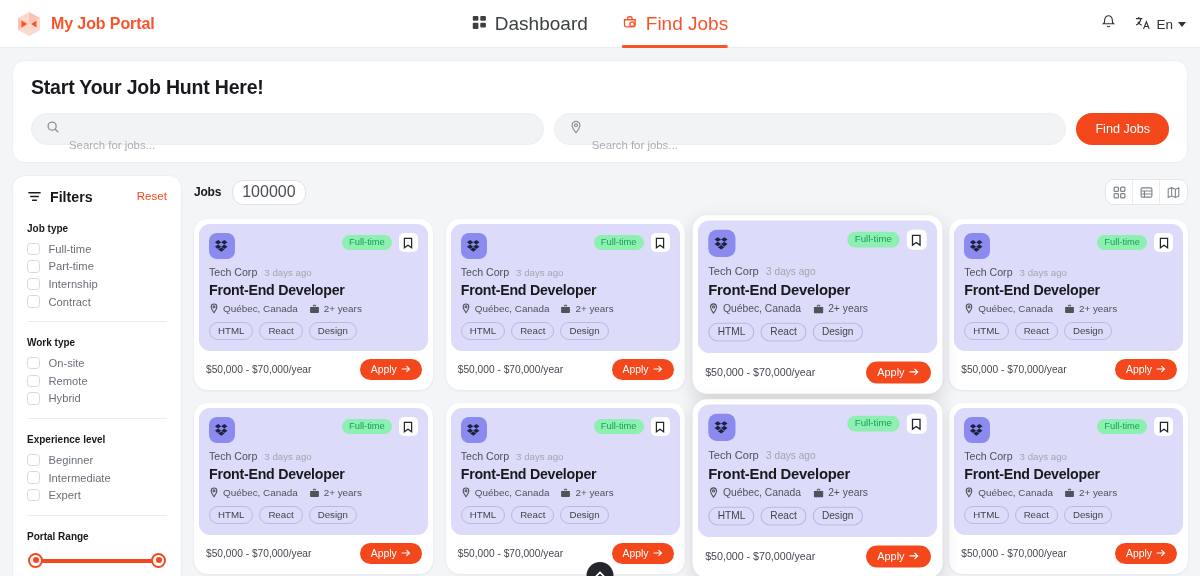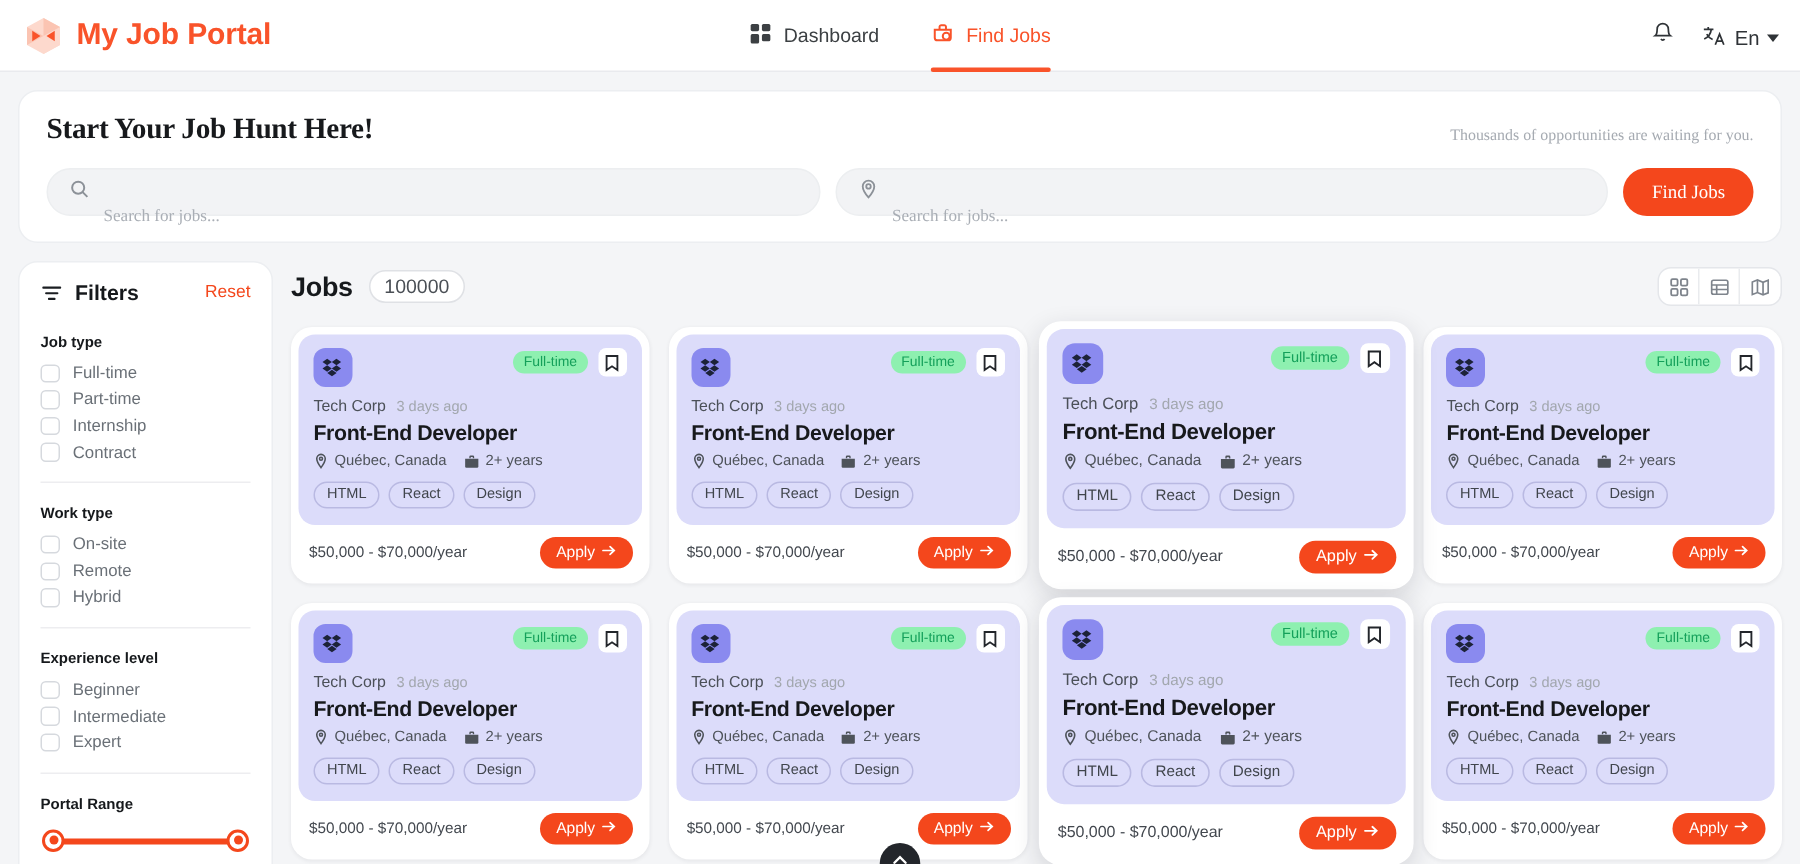--- a/index.html
+++ b/index.html
@@ -21,30 +21,30 @@
     align-items: center;
     padding: 0 14px 0 16px;
     position: relative;
   }
   .brand { display: flex; align-items: center; gap: 9px; }
   .logo-hex {
     width: 26px; height: 26px; position: relative;
     display: flex; align-items: center; justify-content: center;
   }
   .brand-name {
-    color: #f9532a; font-size: 20px; font-weight: bold; letter-spacing: -0.1px;
+    color: #f9532a; font-size: 16px; font-weight: bold; letter-spacing: -0.1px;
   }
 
   .nav {
     position: absolute; left: 50%; transform: translateX(-50%);
     display: flex; align-items: center; gap: 34px; height: 48px;
   }
   .nav-item {
     display: flex; align-items: center; gap: 8px;
-    height: 48px; font-size: 13px; color: #3c4043;
+    height: 48px; font-size: 19px; color: #3c4043;
     position: relative; cursor: pointer;
   }
   .nav-item.active { color: #f9532a; }
   .nav-item.active::after {
     content: ""; position: absolute; left: 0; right: 0; bottom: 0;
     height: 2.5px; background: #f9532a; border-radius: 2px;
   }
 
   .header-right {
     margin-left: auto; display: flex; align-items: flex-end; gap: 17px;
@@ -72,21 +72,20 @@
     content: ""; position: absolute; left: 50%; bottom: -5px;
     width: 25px; height: 16px; transform: translateX(-50%);
     border-radius: 12px 12px 0 0; background: #3d4248;
   }
 
   
   .hero {
     margin: 12px 12px 0 12px; background: #fff;
     border-radius: 13px; padding: 15px 18px 17px 18px;
     border: 1px solid #eceef1;
-    font-family: Liberation Serif, serif;
   }
   .hero-top { display: flex; align-items: flex-end; }
   .hero-title { font-size: 19.5px; font-weight: bold; color: #17191c; letter-spacing: -0.2px; }
   .hero-sub { margin-left: auto; font-size: 10.6px; color: #a5aab1; padding-bottom: 2px; }
   .hero-search { display: flex; align-items: center; gap: 10px; margin-top: 14px; }
   .search-field {
     flex: 1; height: 32px; background: #f2f3f5; border: 1px solid #eceef0;
     border-radius: 18px; display: flex; align-items: center; gap: 9px; padding: 0 14px;
   }
   .search-field .ph { font-size: 11.4px; color: #a9aeb5; margin-top: 32px; }
@@ -126,24 +125,24 @@
   }
   .knob::after {
     content: ""; position: absolute; left: 50%; top: 50%; transform: translate(-50%,-50%);
     width: 6px; height: 6px; border-radius: 50%; background: #f4471c;
   }
   .knob.left { left: -1px; } .knob.right { right: -1px; }
 
   
   .main { flex: 1; min-width: 0; }
   .main-head { display: flex; align-items: center; height: 34px; margin-bottom: 10px; }
-  .jobs-title { font-size: 18px; font-weight: bold; color: #16191c; letter-spacing: -0.2px; }
+  .jobs-title { font-size: 12px; font-weight: bold; color: #16191c; letter-spacing: -0.2px; }
   .count-pill {
     margin-left: 11px; border: 1px solid #dfe1e5; border-radius: 11px;
-    padding: 2px 9px 3px 9px; font-size: 13px; color: #4a4f55; background: #fff;
+    padding: 2px 9px 3px 9px; font-size: 16px; color: #4a4f55; background: #fff;
   }
   .head-right { margin-left: auto; display: flex; align-items: center; gap: 11px; }
   .seg {
     display: flex; background: #fff; border: 1px solid #e4e6ea; border-radius: 9px;
     overflow: hidden; height: 26px;
   }
   .seg-btn {
     width: 27px; display: flex; align-items: center; justify-content: center;
     cursor: pointer; border-right: 1px solid #e9ebee;
   }
@@ -273,21 +272,20 @@
         </span>
         <span>En</span>
         <span class="caret"></span>
       </span>
     </div>
   </div>
 
   <div class="hero">
     <div class="hero-top">
       <div class="hero-title">Start Your Job Hunt Here!</div>
-      <div class="hero-sub">Thousands of opportunities are waiting for you.</div>
     </div>
     <div class="hero-search">
       <div class="search-field">
         <span>
           <svg width="14" height="14" viewBox="0 0 16 16" fill="none" stroke="#8c9198" stroke-width="1.5">
             <circle cx="7" cy="7" r="4.6"></circle>
               <path d="M10.4 10.4L14 14"></path>
           </svg>
         </span>
         <span class="ph">Search for jobs...</span>

